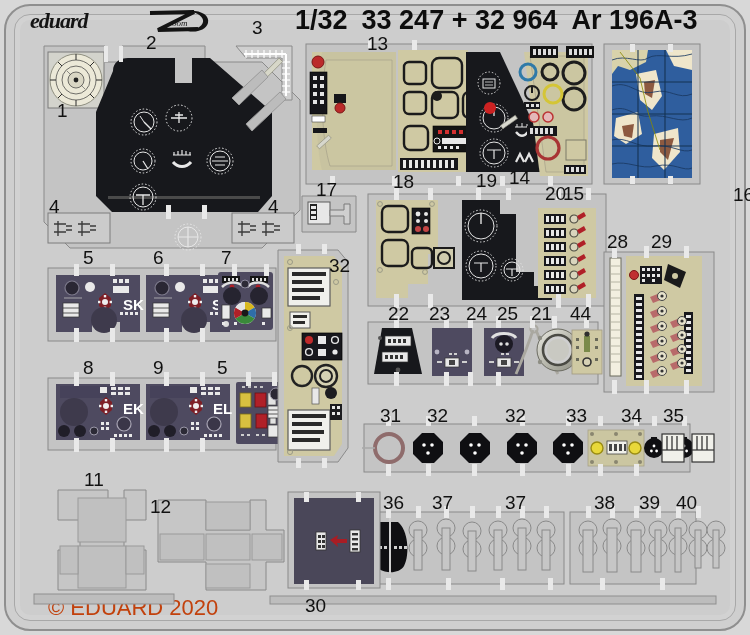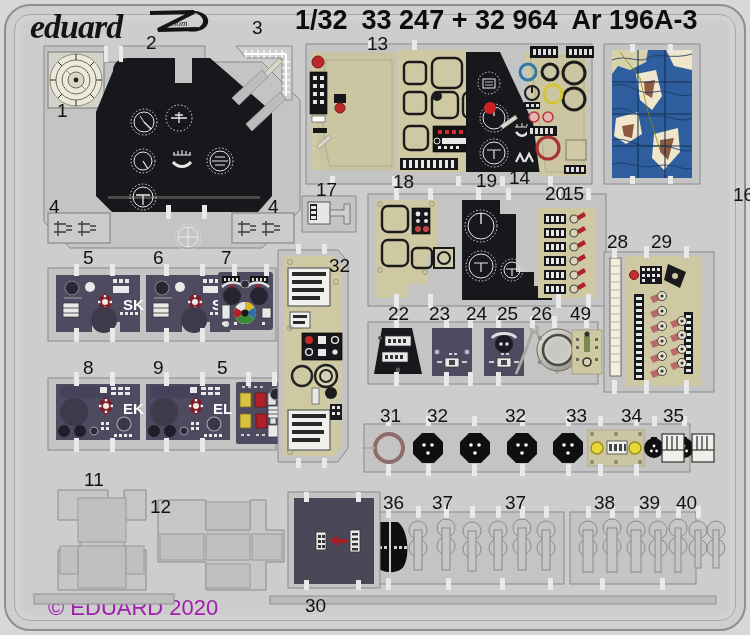--- a/index.html
+++ b/index.html
@@ -30,33 +30,33 @@
     position:absolute;left:20px;top:20px;right:20px;bottom:20px;
     background:#cdcdcd;
     border-radius:10px;
     box-sizing:border-box;
   }
   
   .brand{
     position:absolute;left:30px;top:8px;
     font-family:"Liberation Serif", serif;
     font-weight:bold;font-style:italic;
-    font-size:34px;color:#141414;letter-spacing:-1px;
+    font-size:22px;color:#141414;letter-spacing:-1px;
   }
   .brand-swoosh{position:absolute;left:148px;top:9px;width:64px;height:26px;}
   .kitline{
     position:absolute;left:295px;top:5px;
     font-family:"Liberation Sans", sans-serif;
     font-weight:bold;font-size:27px;color:#0d0d0d;
     white-space:nowrap;letter-spacing:0px;
   }
   .kitline span{margin-right:14px;}
   .footer-left{
     position:absolute;left:48px;bottom:14px;
-    font-size:22px;color:#a21caf;font-family:"Liberation Sans", sans-serif;
+    font-size:22px;color:#c2410c;font-family:"Liberation Sans", sans-serif;
   }
   .footer-right{
     position:absolute;right:36px;bottom:14px;
     font-size:22px;color:#141414;font-family:"Liberation Sans", sans-serif;
   }
   
   .num{
     position:absolute;
     font-family:"Liberation Sans", sans-serif;
     font-size:19px;color:#111;line-height:1;
@@ -1368,22 +1368,22 @@
   <div class="num" style="left:705px; top:185px;margin-left:28px;">16</div>
   <div class="num" style="left:316px; top:180px;">17</div>
   <div class="num" style="left:393px; top:172px;">18</div>
   <div class="num" style="left:476px; top:171px;">19</div>
   <div class="num" style="left:545px; top:184px;">20</div>
   <div class="num" style="left:329px; top:256px;">32</div>
   <div class="num" style="left:388px; top:304px;">22</div>
   <div class="num" style="left:429px; top:304px;">23</div>
   <div class="num" style="left:466px; top:304px;">24</div>
   <div class="num" style="left:497px; top:304px;">25</div>
-  <div class="num" style="left:531px; top:304px;">26</div>
-  <div class="num" style="left:570px; top:304px;">49</div>
+  <div class="num" style="left:531px; top:304px;">21</div>
+  <div class="num" style="left:570px; top:304px;">44</div>
   <div class="num" style="left:607px; top:232px;">28</div>
   <div class="num" style="left:651px; top:232px;">29</div>
   <div class="num" style="left:305px; top:596px;">30</div>
   <div class="num" style="left:380px; top:406px;">31</div>
   <div class="num" style="left:427px; top:406px;">32</div>
   <div class="num" style="left:505px; top:406px;">32</div>
   <div class="num" style="left:566px; top:406px;">33</div>
   <div class="num" style="left:621px; top:406px;">34</div>
   <div class="num" style="left:663px; top:406px;">35</div>
   <div class="num" style="left:383px; top:493px;">36</div>

